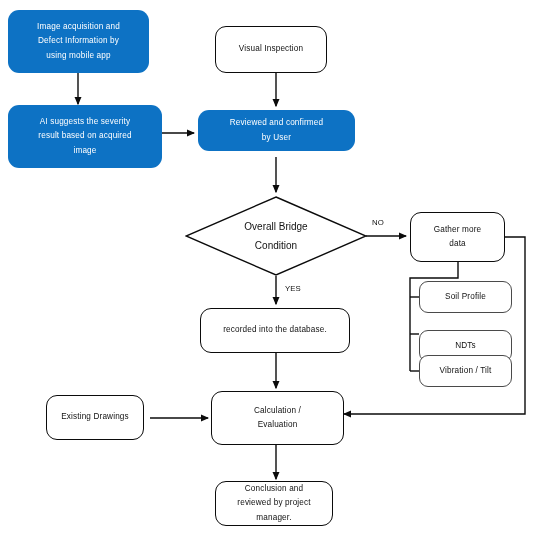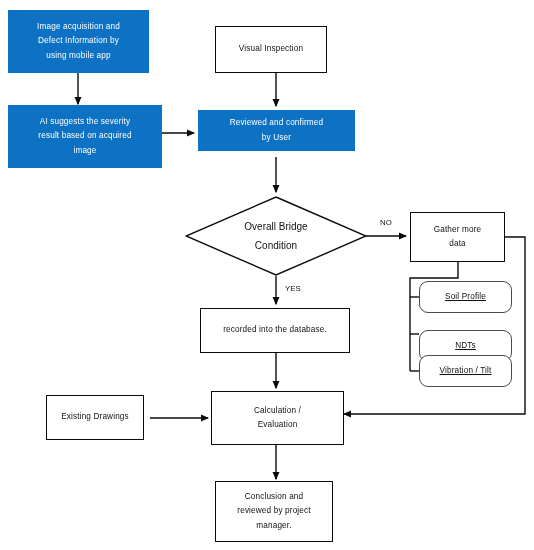--- a/index.html
+++ b/index.html
@@ -32,35 +32,35 @@
     display: flex;
     flex-direction: column;
     align-items: center;
     justify-content: center;
     text-align: center;
     font-size: 8.2px;
     line-height: 1.72;
     letter-spacing: 0.15px;
     color: #111111;
     z-index: 3;
+    border-radius: 11px;
   }
   .node.process {
     background: #ffffff;
     border: 1.4px solid #0b0b0b;
   }
   .node.blue {
     background: #0d72c4;
     border: none;
     color: #ffffff;
   }
   .node.rounded {
     background: #ffffff;
     border: 1.2px solid #4a4a4a;
     border-radius: 9px;
-    text-decoration: underline;
   }
   .node .line {
     display: block;
     white-space: nowrap;
   }
   .diamond-wrap {
     position: absolute;
     z-index: 3;
     display: flex;
     flex-direction: column;
@@ -140,21 +140,21 @@
   </div>
 
   <svg style="position:absolute; left:185px; top:196px; z-index:2;" width="182" height="80" viewBox="0 0 182 80" xmlns="http://www.w3.org/2000/svg">
     <polygon points="91,1 181,40 91,79 1,40" fill="#ffffff" stroke="#0b0b0b" stroke-width="1.4"></polygon>
   </svg>
   <div class="diamond-wrap" style="left:185px; top:196px; width:182px; height:80px;">
     <span class="line">Overall Bridge</span>
     <span class="line">Condition</span>
   </div>
 
-  <div class="edge-label" style="left:380px; top:218px;">NO</div>
+  <div class="edge-label" style="left:372px; top:218px;">NO</div>
   <div class="edge-label" style="left:285px; top:284px;">YES</div>
 
   <div class="node process" style="left:410px; top:212px; width:95px; height:50px;">
     <span class="line">Gather more</span>
     <span class="line">data</span>
   </div>
 
   <div class="node rounded" style="left:419px; top:281px; width:93px; height:32px;">
     <span class="line">Soil Profile</span>
   </div>
@@ -173,19 +173,19 @@
 
   <div class="node process" style="left:46px; top:395px; width:98px; height:45px;">
     <span class="line">Existing Drawings</span>
   </div>
 
   <div class="node process" style="left:211px; top:391px; width:133px; height:54px;">
     <span class="line">Calculation /</span>
     <span class="line">Evaluation</span>
   </div>
 
-  <div class="node process" style="left:215px; top:481px; width:118px; height:61px;text-align:center;">
+  <div class="node process" style="left:215px; top:481px; width:118px; height:45px;text-align:center;">
     <span class="line">Conclusion and</span>
     <span class="line">reviewed by project</span>
     <span class="line">manager.</span>
   </div>
 
 </div>
 
 </body></html>

